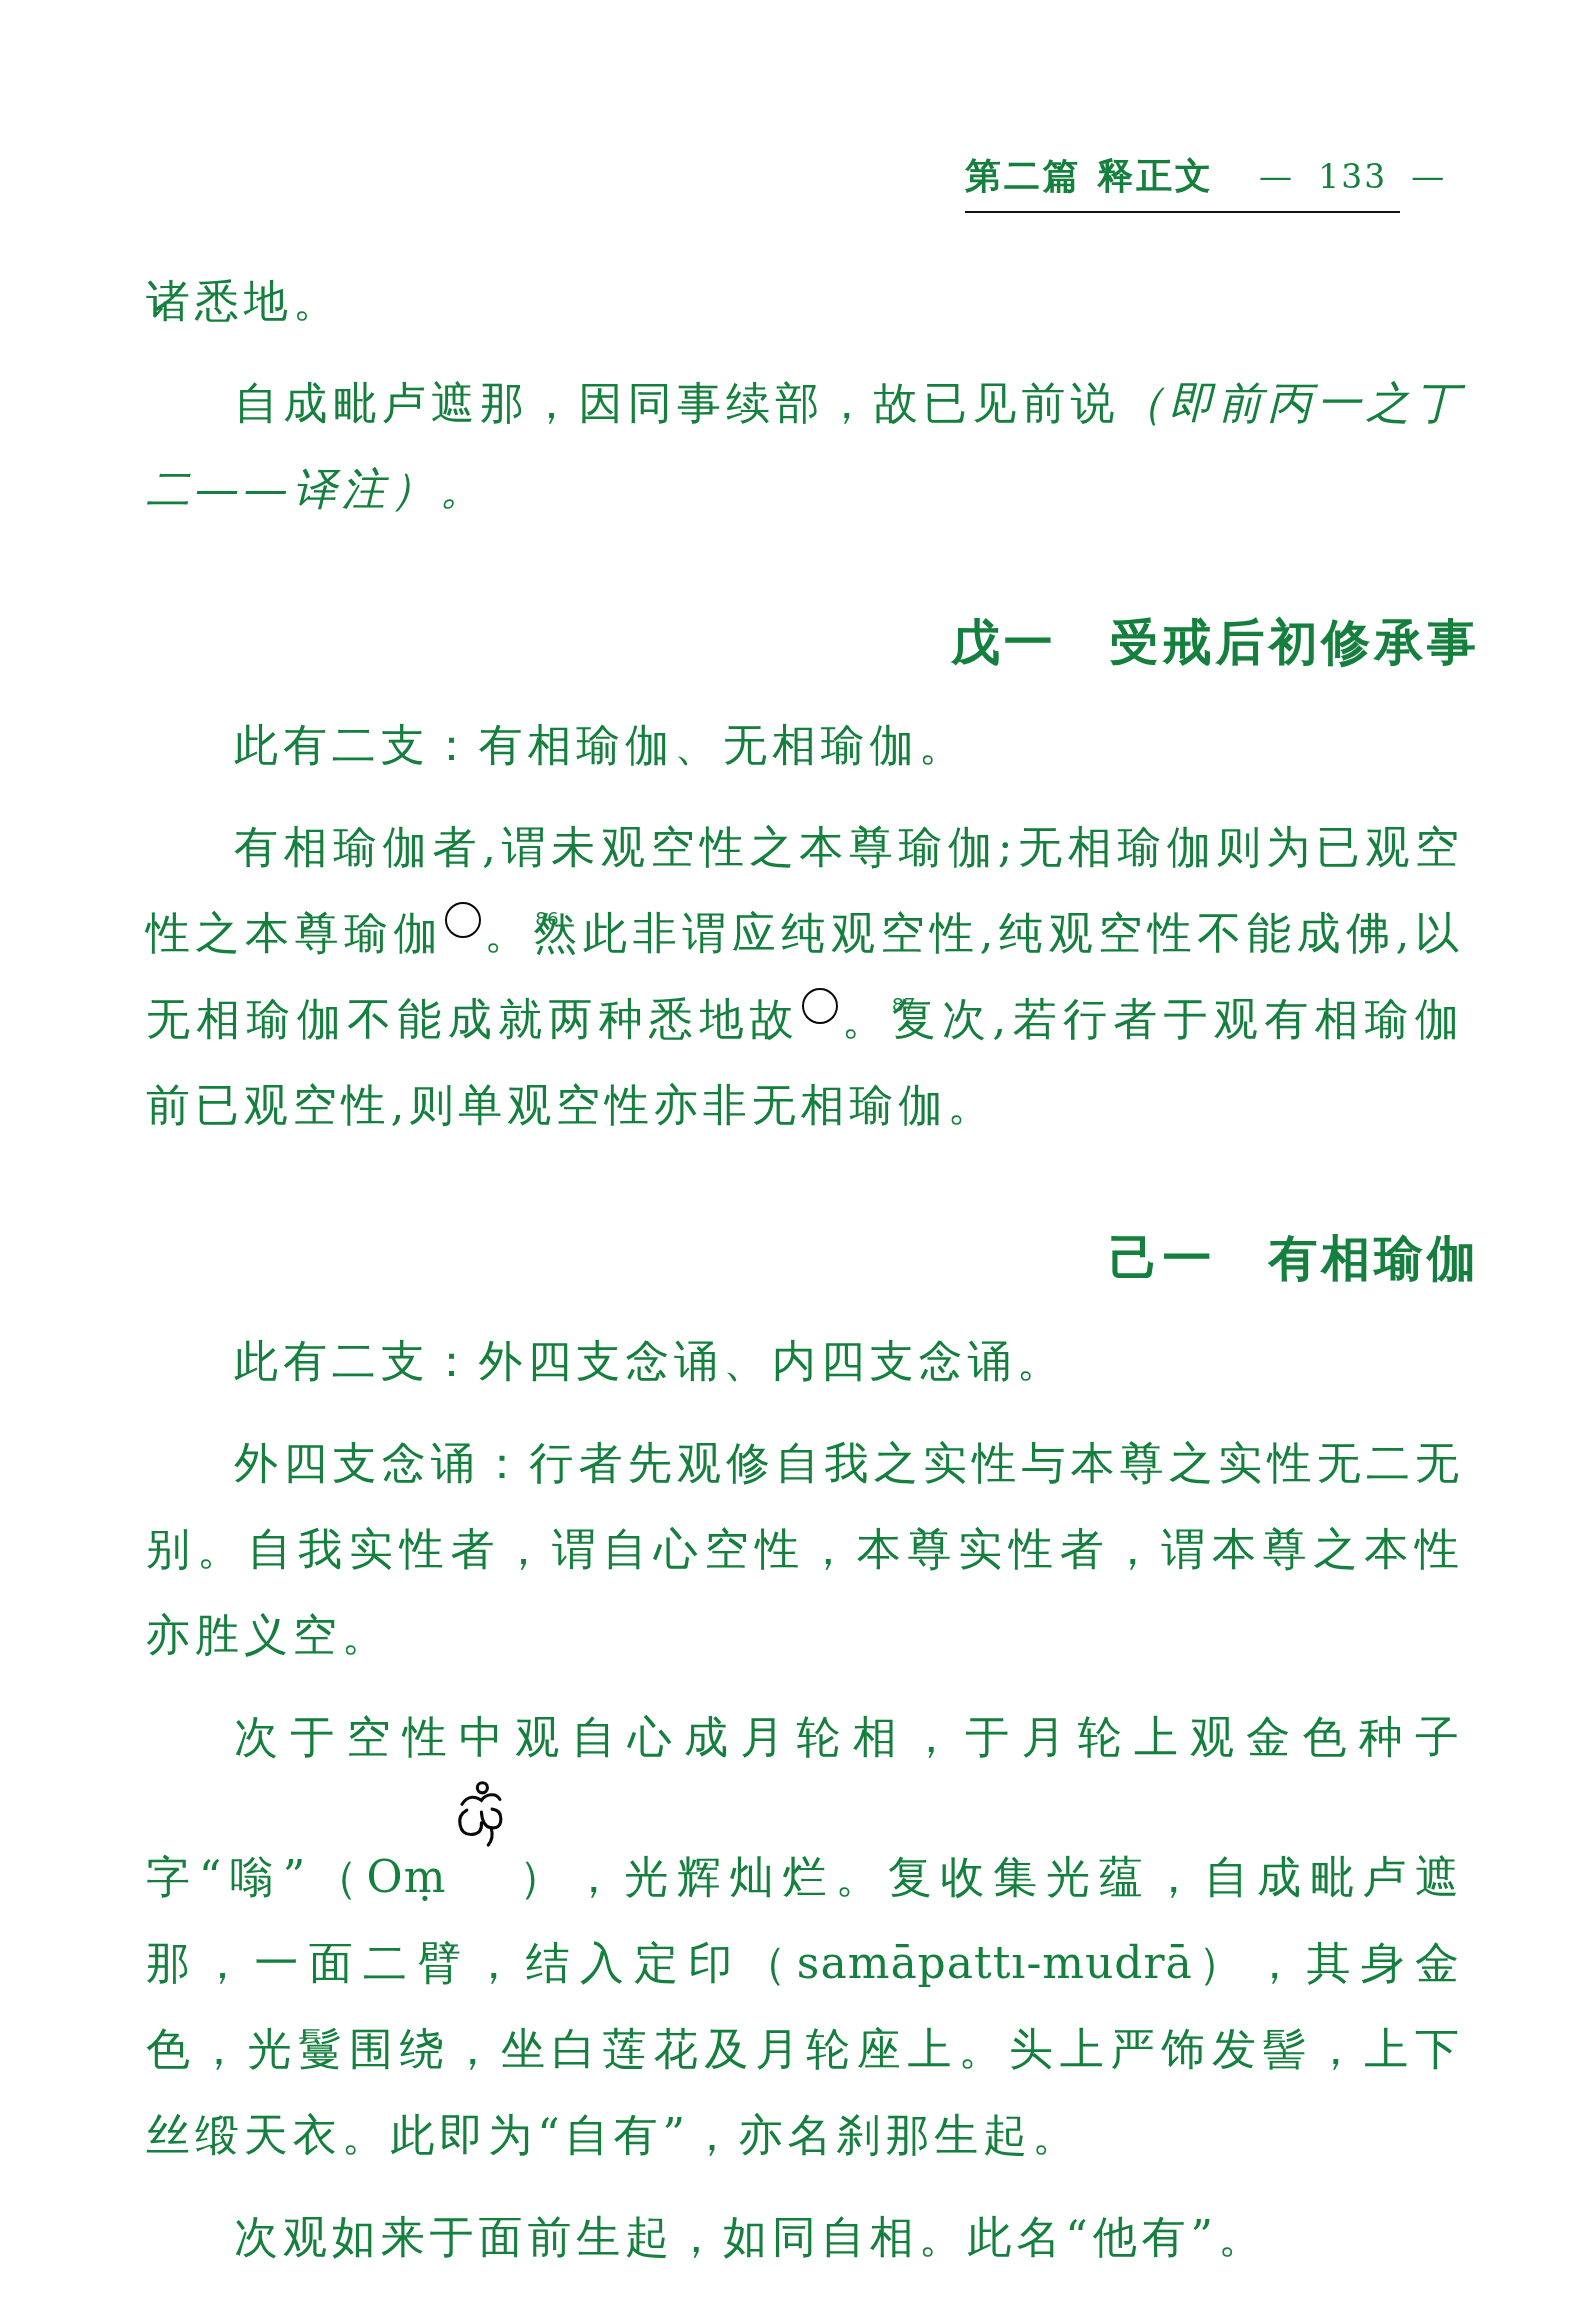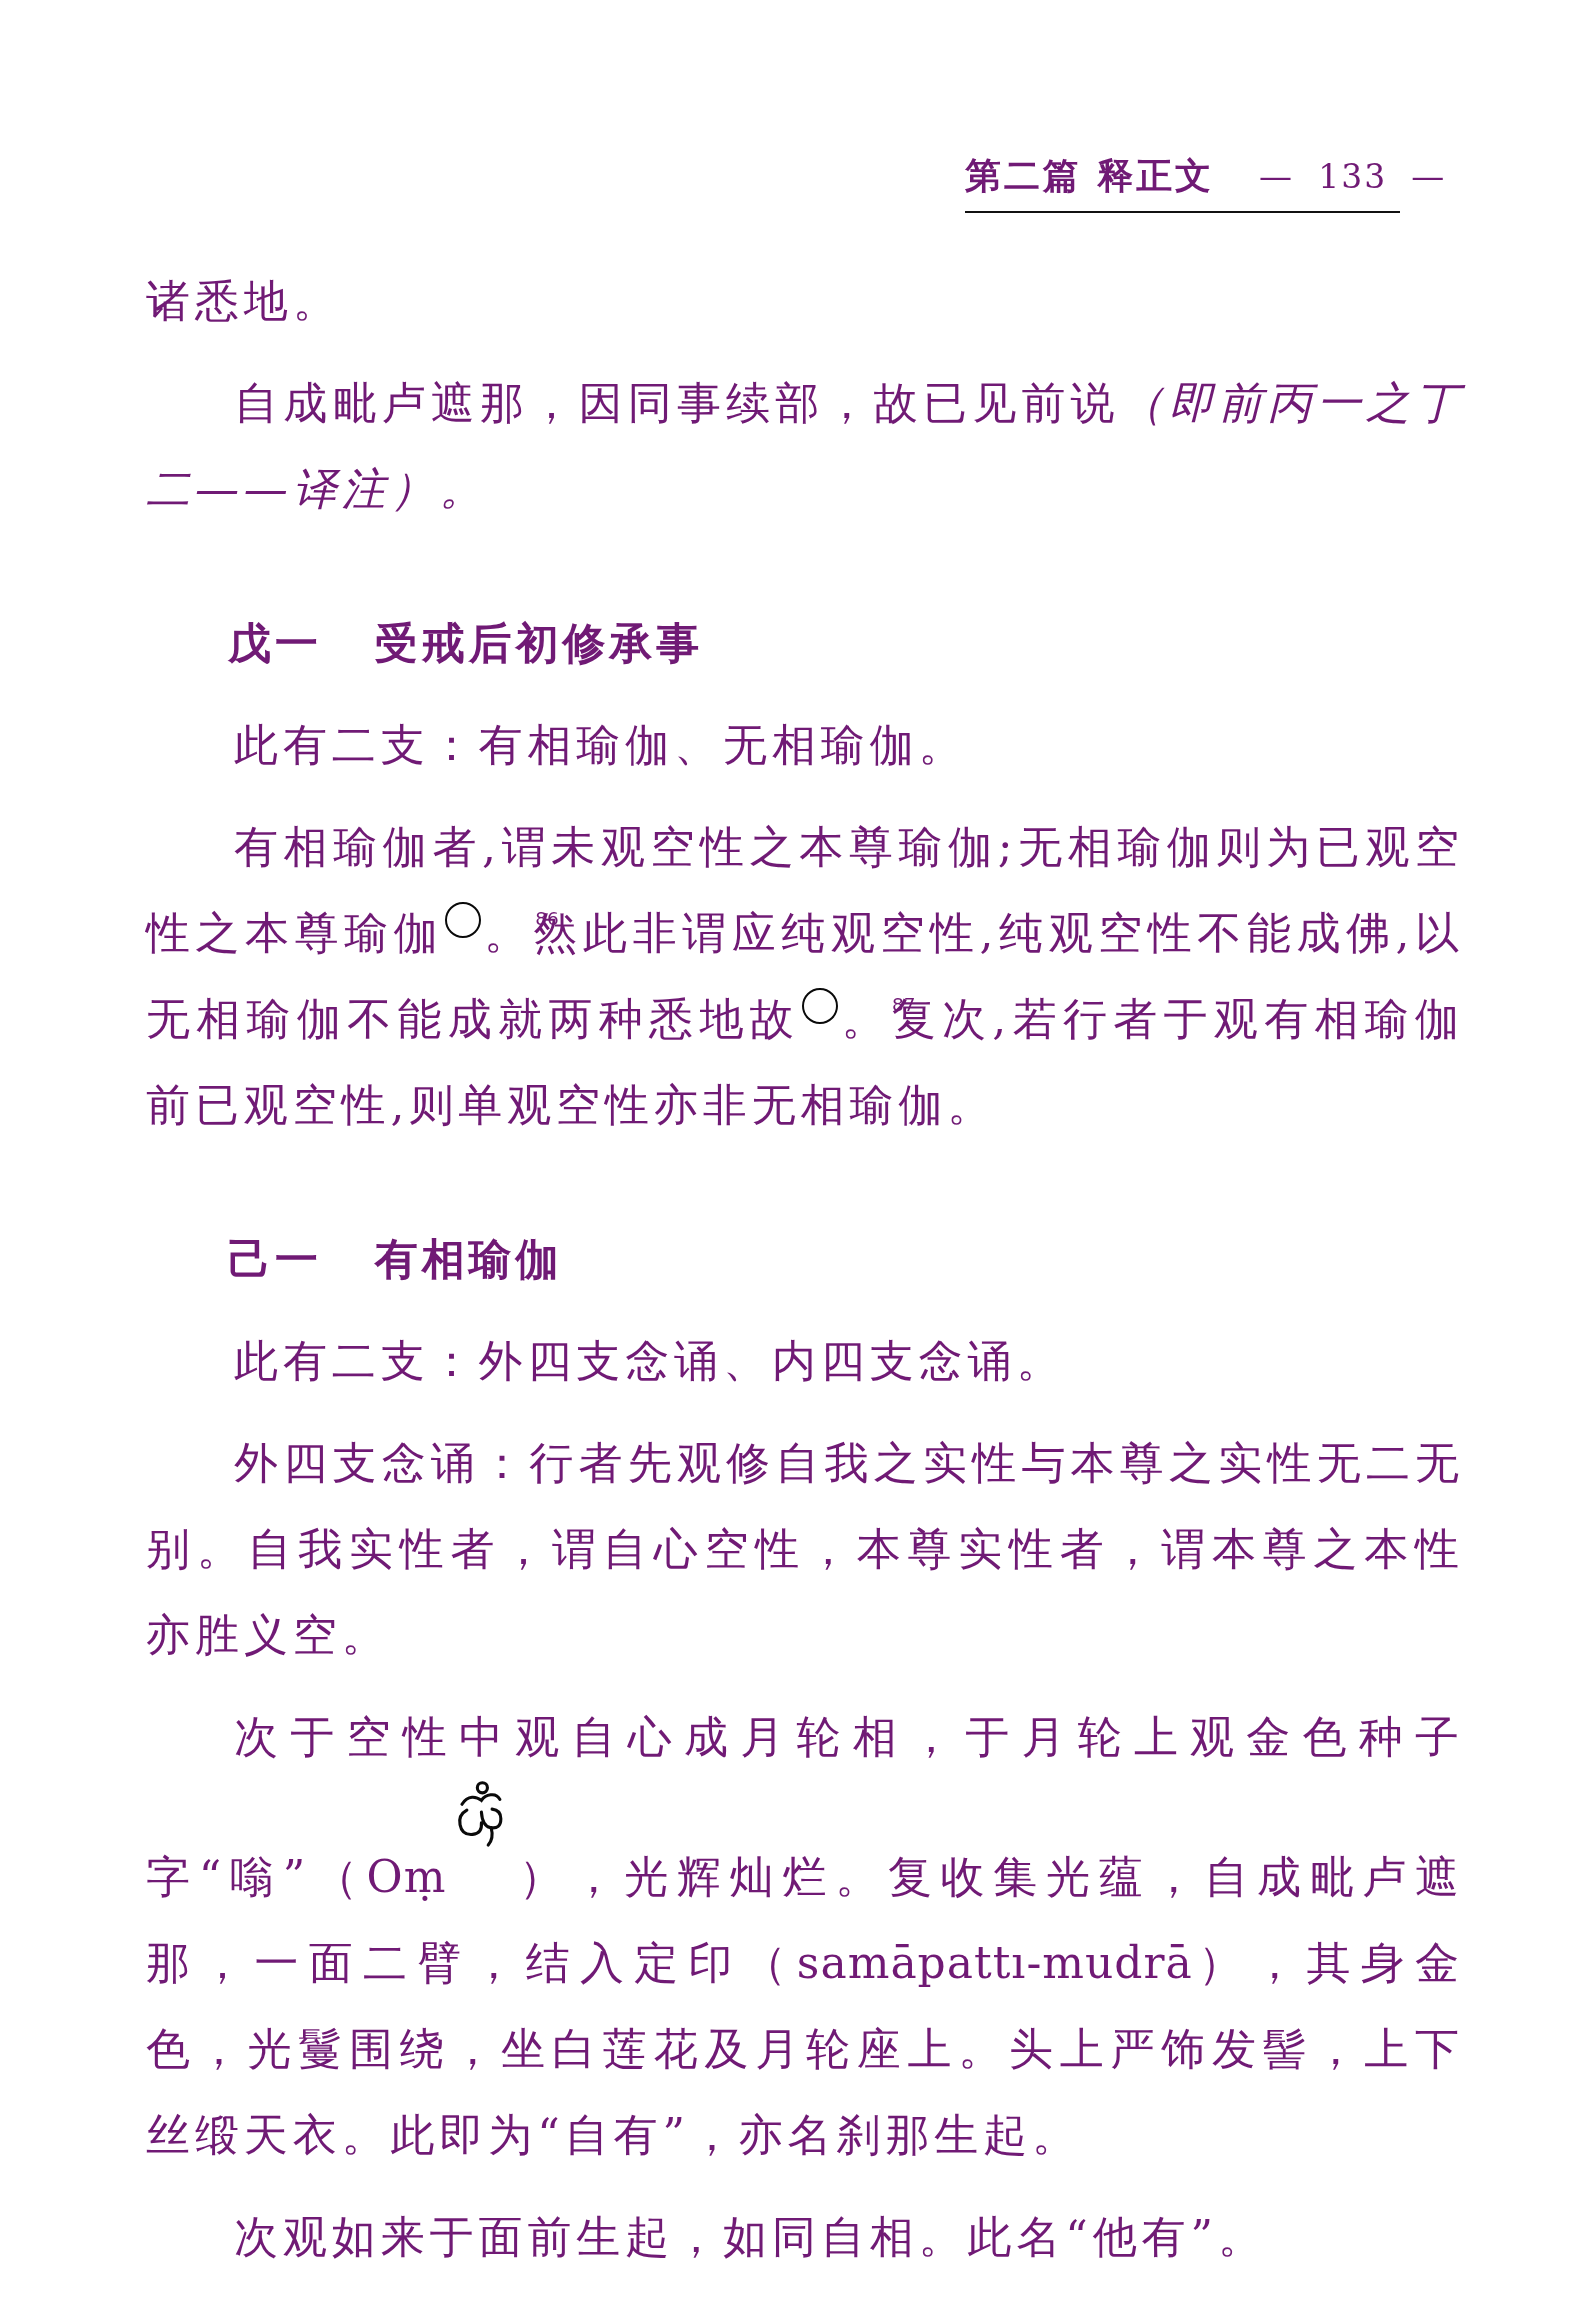--- a/index.html
+++ b/index.html
@@ -1,21 +1,21 @@
 <!DOCTYPE html>
 <html><head>
 <meta charset="utf-8">
 <style>
   html,body{margin:0;padding:0;background:#e8e8e8;}
   .page{
     position:relative;
     width:1592px;height:2310px;
     margin:0 auto;
     background:#ffffff;
-    color:#701a75;
+    color:#15803d;
     font-family:"DejaVu Serif","Liberation Serif",serif;
     overflow:hidden;
   }
   
   .page-header{
     position:absolute;
     top:152px;right:192px;
     width:435px;
     text-align:right;
     border-bottom:2.9px solid #111;
@@ -34,25 +34,25 @@
     position:absolute;
     left:130px;top:242px;width:1350px;
     font-size:44px;line-height:86px;
     text-align:justify;
     letter-spacing:4.9px;
   }
   .para{margin:16px;text-indent:2em;}
   .para.no-indent{text-indent:0;}
   .heading{
     font-family:"DejaVu Sans","Liberation Sans",sans-serif;
-    font-size:43px;font-weight:bold;
+    font-size:49px;font-weight:bold;
     line-height:86px;
     letter-spacing:3.9px;
     margin:68px 0 5.9px 98px;
-    text-align:left;
+    text-align:right;
   }
   .heading .h-num{margin-right:53px;}
   .annotation{font-style:italic;}
   .latin{letter-spacing:1px;}
   .fnref{
     display:inline-block;
     width:36px;height:36px;
     box-sizing:border-box;
     border:2.9px solid #0a0a0a;
     border-radius:50%;

